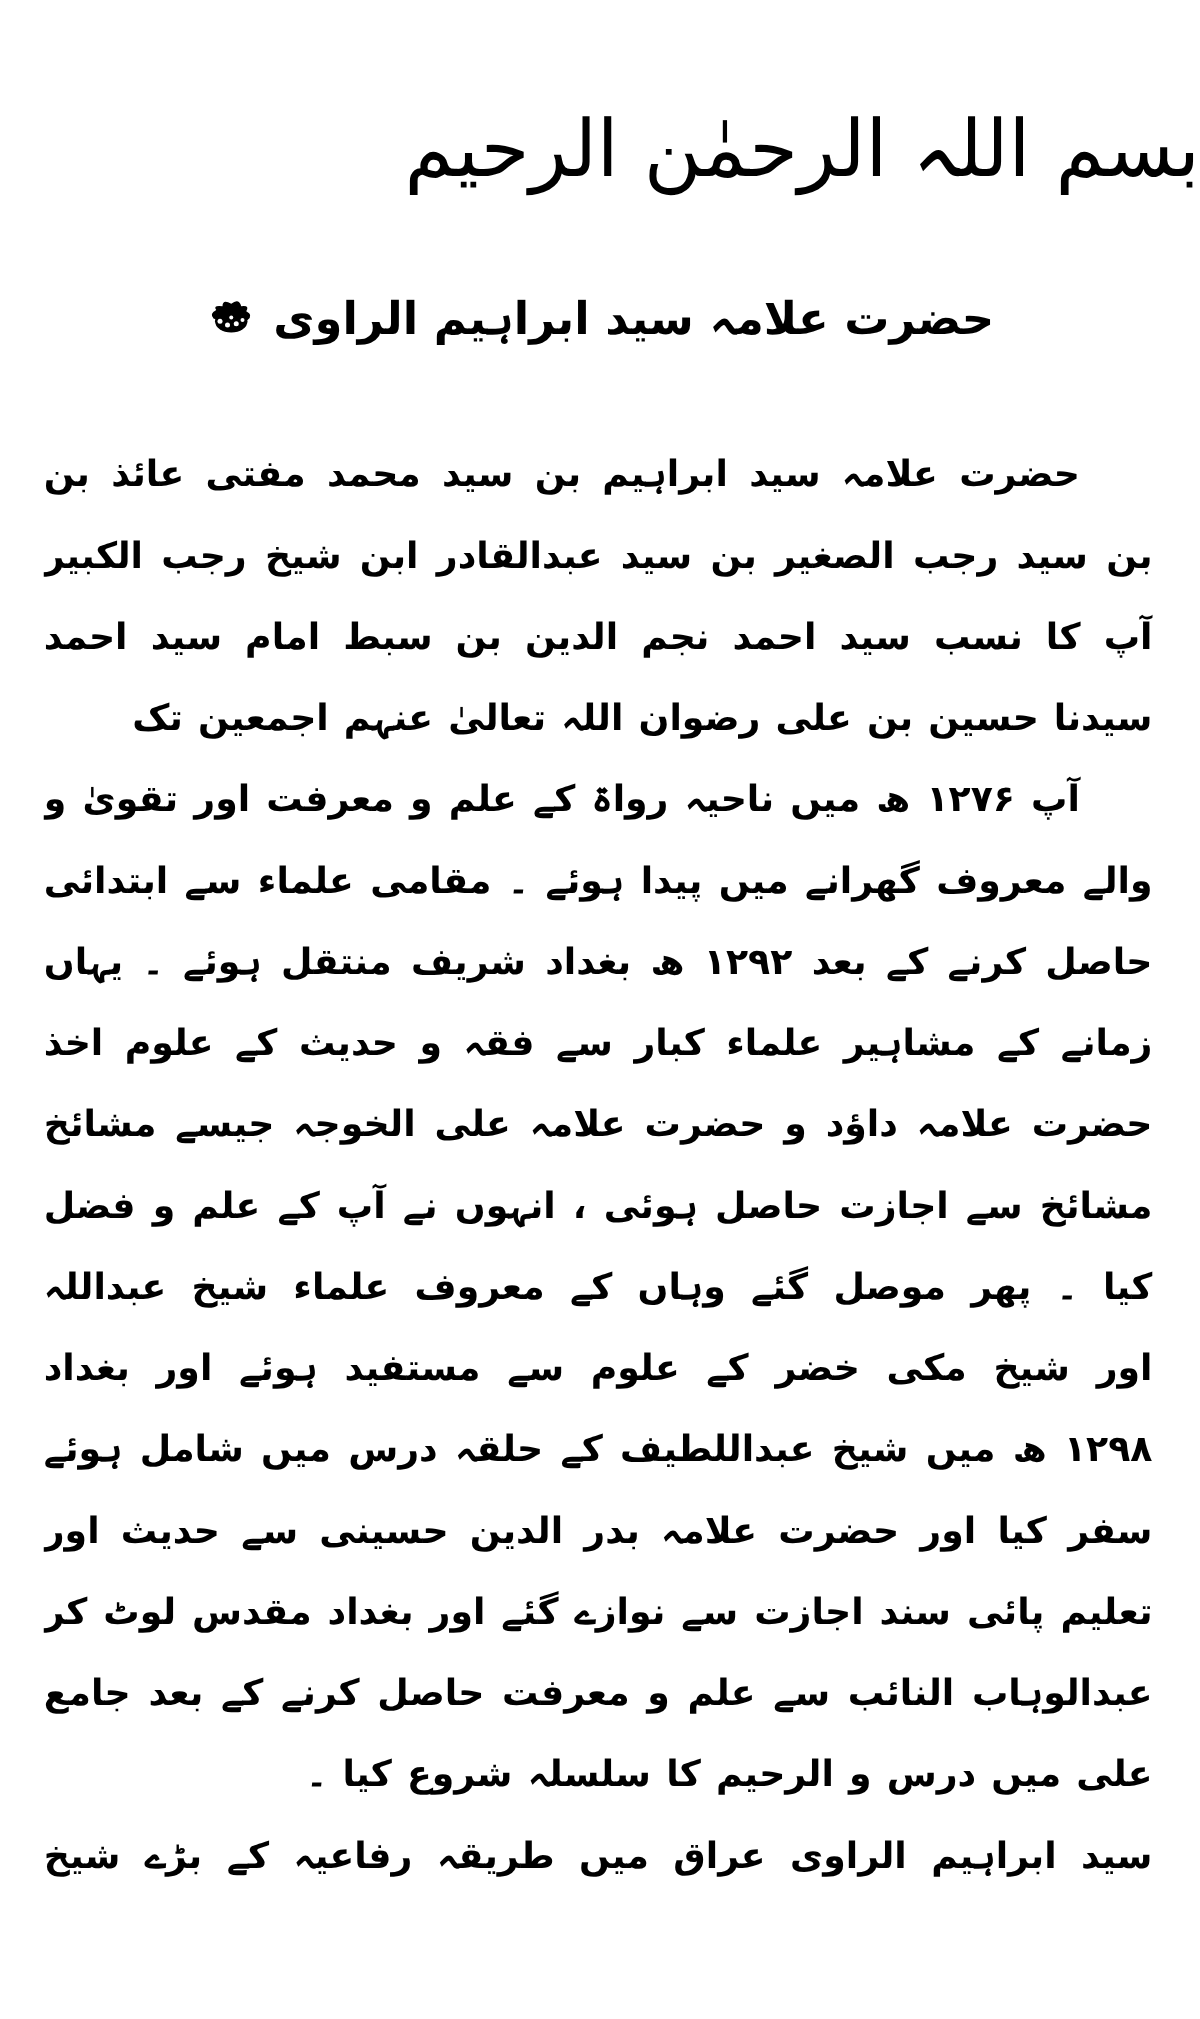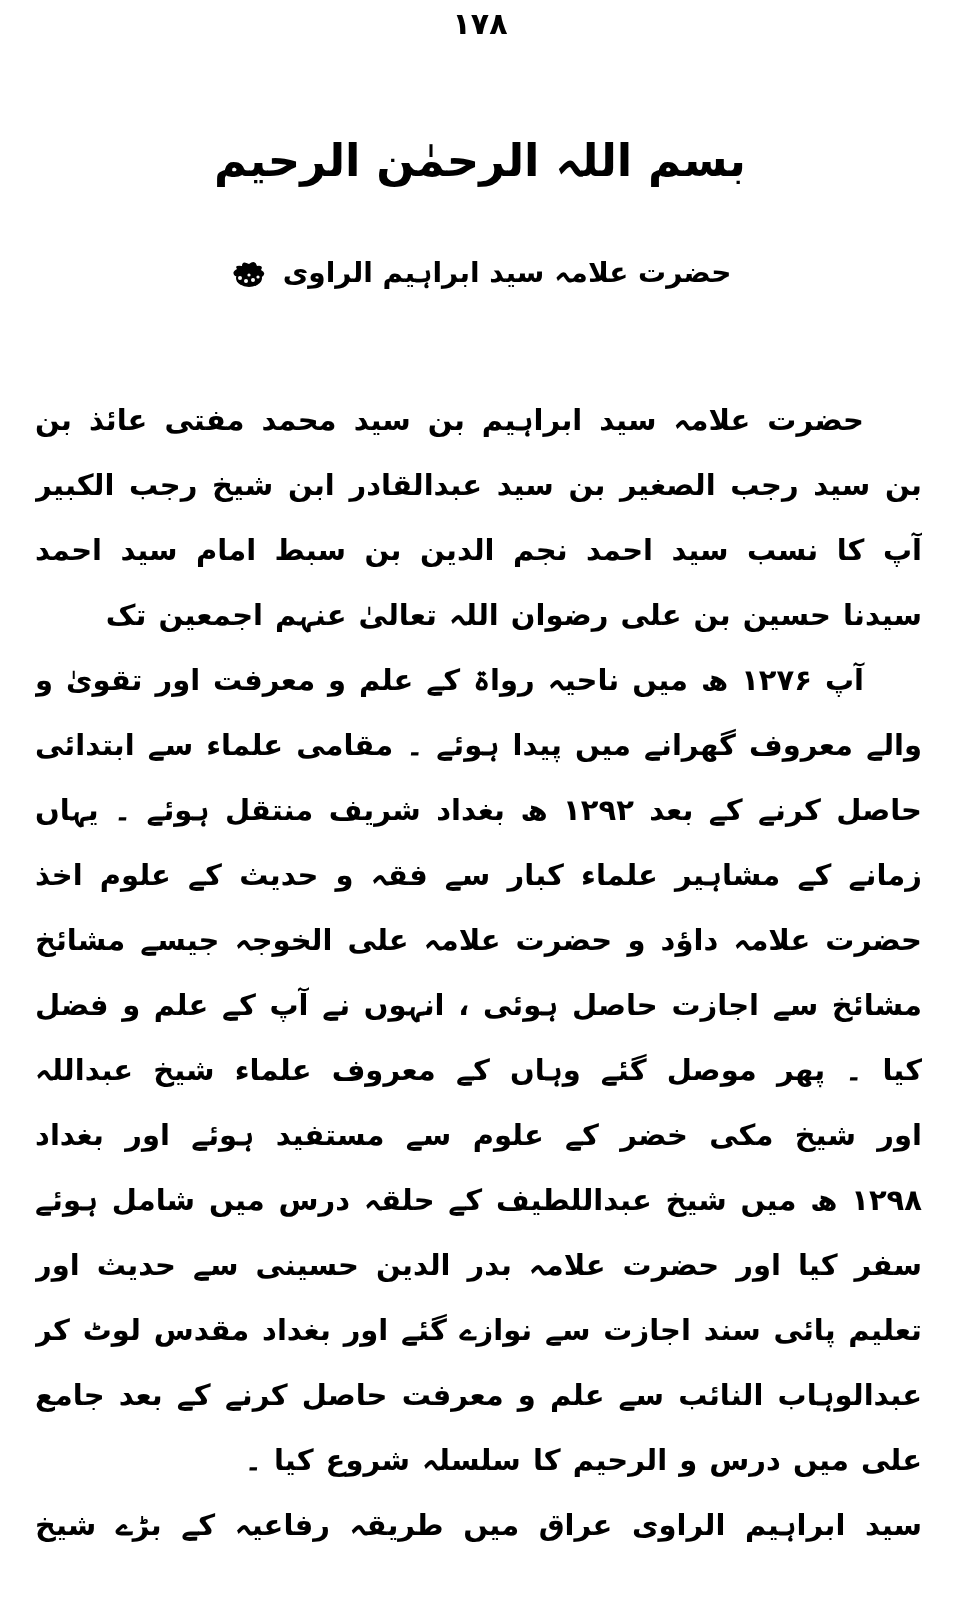--- a/index.html
+++ b/index.html
@@ -18,32 +18,33 @@
     text-align: center;
     font-size: 30px;
     font-weight: bold;
     letter-spacing: 4px;
     direction: ltr;
   }
   .bismillah {
     margin-top: 52px;
     height: 135px;
     line-height: 135px;
-    text-align: center;
-    font-size: 45px;
-    font-weight: bold;
+    text-align: right;
+    font-size: 63px;
+    font-weight: normal;
     white-space: nowrap;
   }
   .heading {
     margin-top: 28px;
     height: 80px;
     display: flex;
     justify-content: center;
+    align-items: center;
     gap: 14px;
-    font-size: 28px;
+    font-size: 36px;
     font-weight: bold;
     white-space: nowrap;
   }
   .seal { width: 40px; height: 40px; flex: 0 0 auto; }
   .body-text {
     margin: 52px 38px 0 35px;
     font-size: 29px;
     font-weight: bold;
   }
   .line {
@@ -55,21 +56,20 @@
     word-spacing: 2px;
   }
   .line.first { text-indent: 58px; }
   .line.last  { text-align: right; text-align-last: right; }
 </style>
 </head>
 <body>
 
 <div class="page">
 
-  <div class="page-number">۱۷۸</div>
 
   <div class="bismillah">بسم اللہ الرحمٰن الرحیم</div>
 
   <div class="heading">
     <span>حضرت علامہ سید ابراہیم الراوی</span>
     <svg class="seal" viewBox="0 0 40 40" aria-hidden="true">
       <g fill="#000000">
         <ellipse cx="20" cy="22" rx="13" ry="9"></ellipse>
         <path d="M6 20 Q2 16 8 13 Q5 9 13 10 Q13 4 20 8 Q26 3 28 10 Q35 9 32 14 Q38 17 33 21 L20 22 Z"></path>
         <circle cx="11" cy="22" r="2" fill="#ffffff"></circle>

